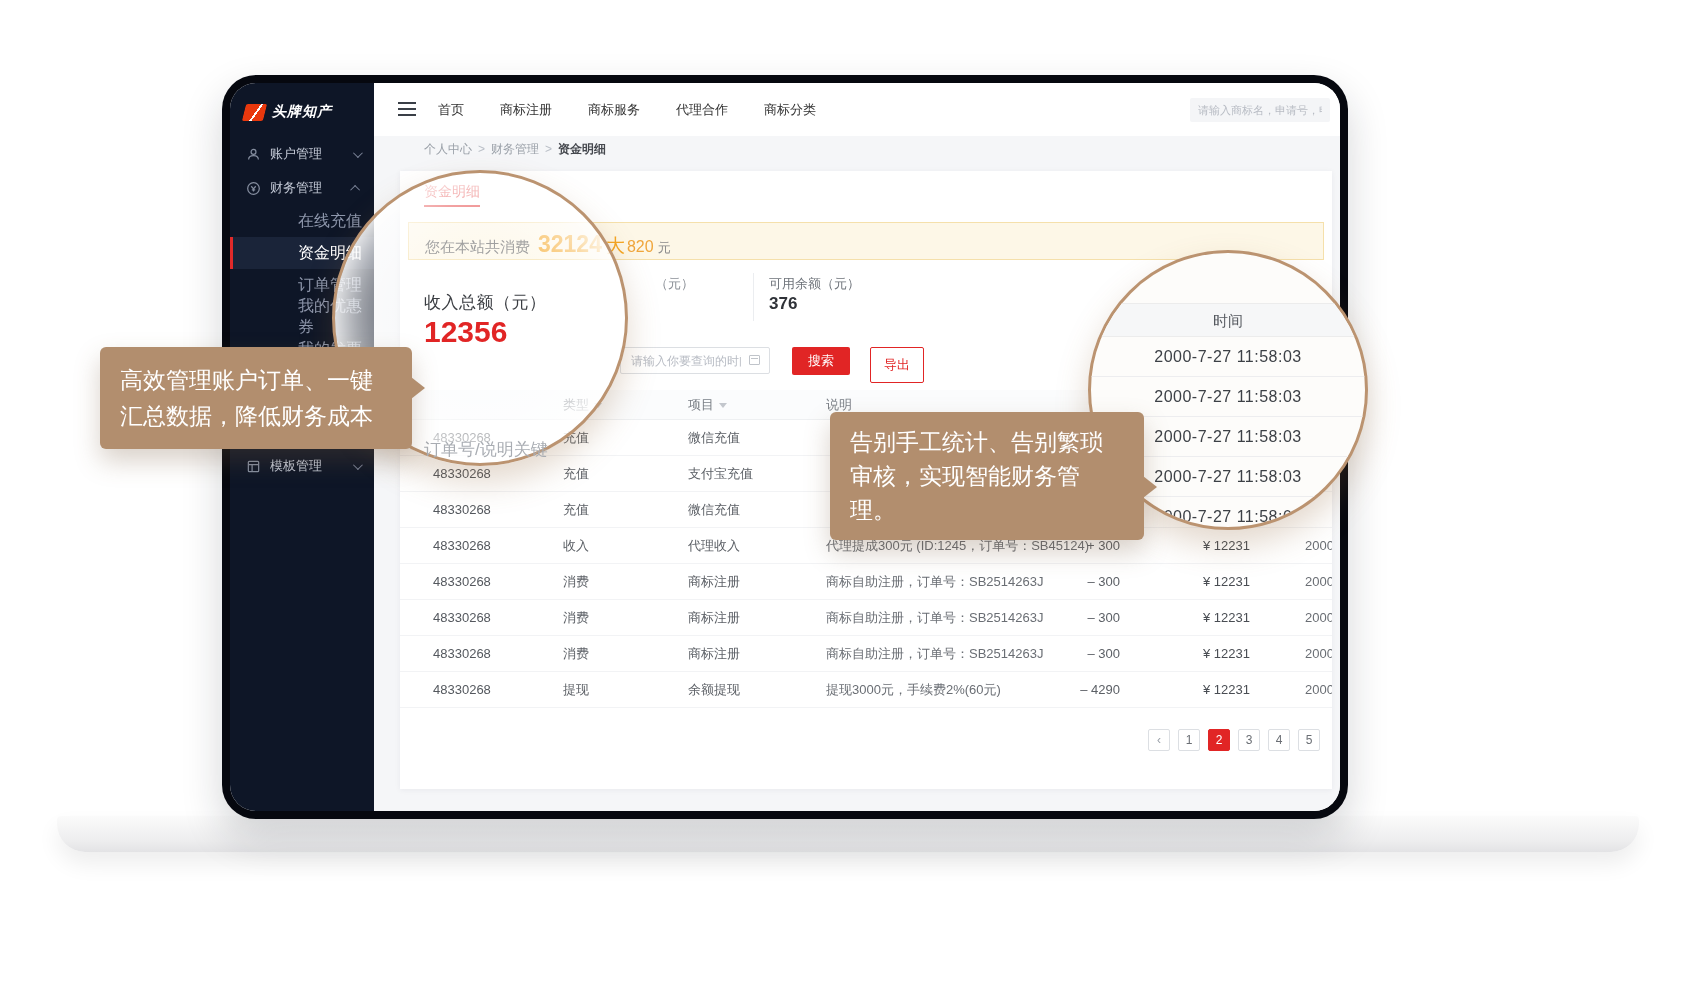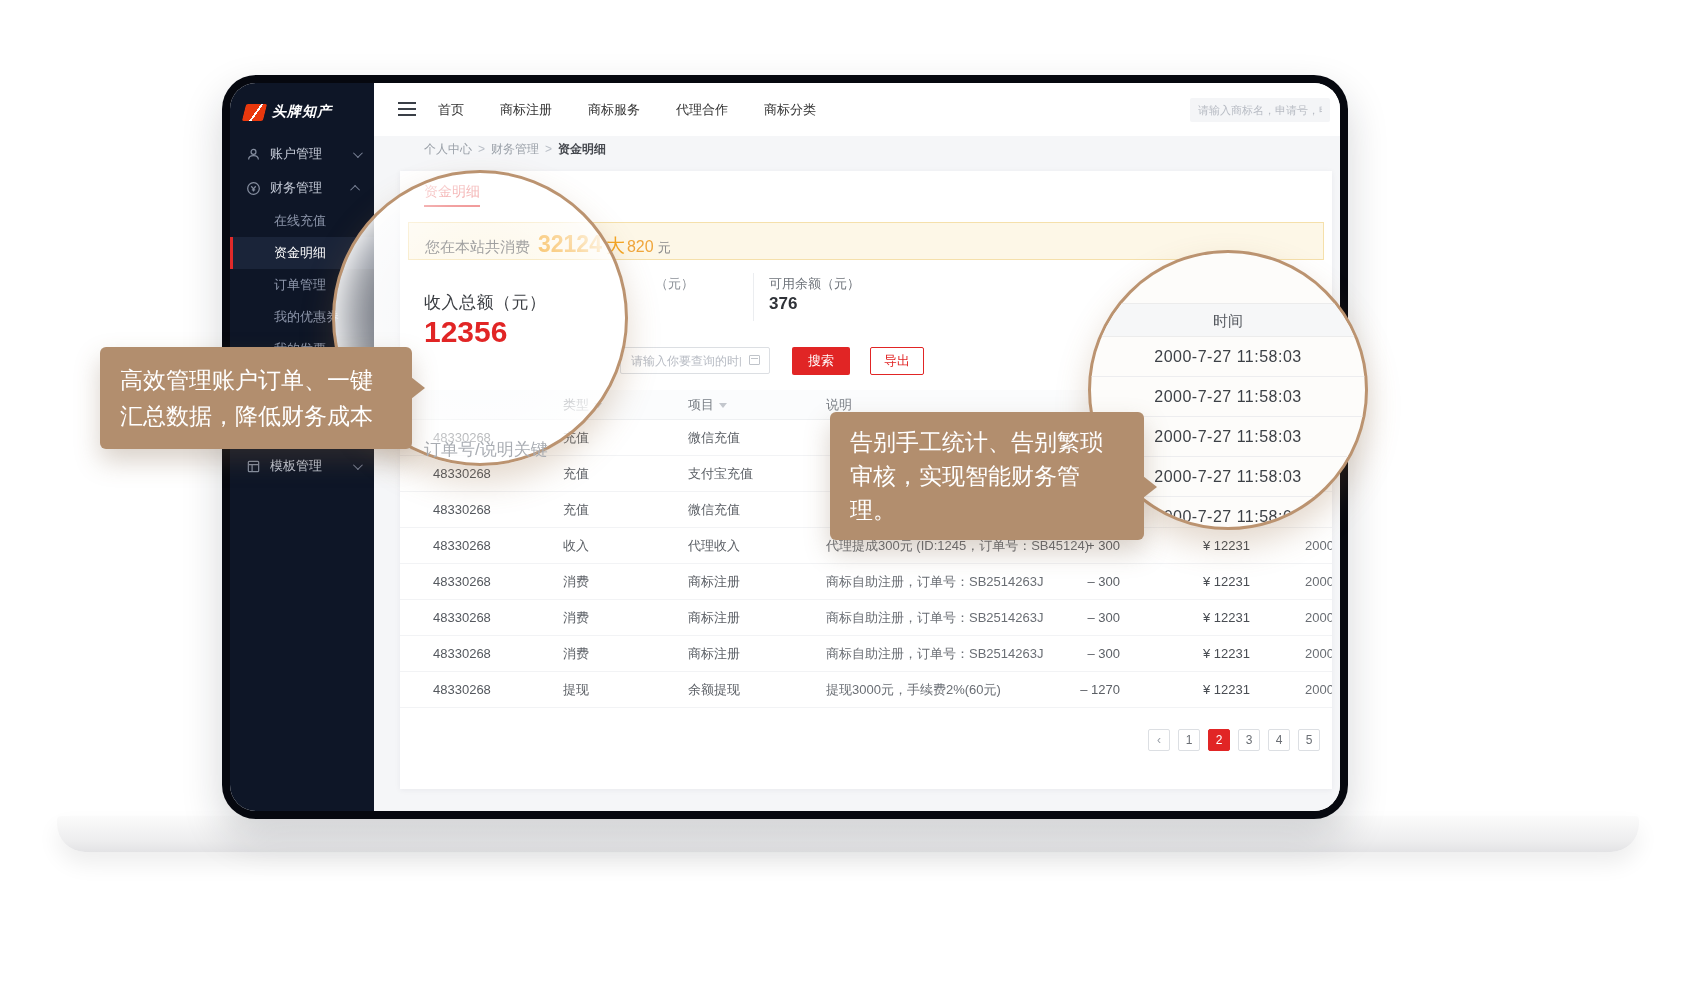--- a/index.html
+++ b/index.html
@@ -21,22 +21,22 @@
   .brand-mark { width:21px; height:17px; background:#e8380d; transform:skewX(-14deg); border-radius:2px;
     background-image:linear-gradient(115deg,#e8380d 52%,#ffffff 52%,#ffffff 60%,#e8380d 60%); }
   .brand-name { color:#fff; font-size:14px; font-weight:bold; font-style:italic; letter-spacing:1px; }
   .menu-item { position:relative; display:flex; align-items:center; height:34px; padding:0 14px 0 16px;
     color:#c3c9d6; font-size:13px; cursor:pointer; }
   .menu-item .mi-icon { width:15px; height:15px; margin-right:9px; opacity:.85; }
   .menu-item .mi-label { flex:1; }
   .chev { width:7px; height:7px; border-right:1.5px solid #7a8397; border-bottom:1.5px solid #7a8397; }
   .chev.down { transform:rotate(45deg) translateY(-2px); }
   .chev.up { transform:rotate(-135deg) translateY(-2px); }
-  .sub-item { position:relative; display:flex; align-items:center; height:32px; padding-left:44px;
-    color:#8d96ab; font-size:13px; cursor:pointer; }
+  .sub-item { position:relative; display:flex; align-items:center; height:32px; padding-left:68px;
+    color:#8d96ab; font-size:16px; cursor:pointer; }
   .sub-item.active { background:#1a2439; color:#ffffff; }
   .sub-item.active::before { content:""; position:absolute; left:0; top:0; width:3px; height:100%; background:#e02a2a; }
   .menu-spacer { height:84px; }
 
   
   .topbar { position:absolute; left:144px; right:0; top:0; height:53px; background:#fff; z-index:1; }
   .hamburger { position:absolute; left:24px; top:19px; width:18px; height:14px; cursor:pointer; }
   .hamburger i { display:block; height:2px; background:#3a3f47; margin-bottom:4px; }
   .navitems { position:absolute; left:64px; top:0; height:53px; display:flex; align-items:center; gap:36px; }
   .navitem { font-size:13px; color:#333; cursor:pointer; }
@@ -71,21 +71,21 @@
   .stat-value { position:absolute; left:369px; top:123px; font-size:17px; font-weight:bold; color:#2f3238; }
 
   .time-input { position:absolute; left:220px; top:176px; width:150px; height:27px; border:1px solid #dcdfe3;
     border-radius:2px; padding:0 28px 0 10px; font-size:12px; color:#555; background:#fff; }
   .time-input::placeholder { color:#b8bcc4; }
   .cal-icon { position:absolute; left:349px; top:184px; width:11px; height:10px; border:1px solid #c0c4ca;
     border-radius:1px; }
   .cal-icon::before { content:""; position:absolute; left:1px; right:1px; top:2px; height:1px; background:#c0c4ca; }
   .btn-search { position:absolute; left:392px; top:176px; width:58px; height:28px; background:#e12525; color:#fff;
     border:none; border-radius:2px; font-size:13px; cursor:pointer; }
-  .btn-export { position:absolute; left:470px; top:176px; width:54px; height:28px; background:#fff; color:#e12525;
+  .btn-export { position:absolute; left:470px; top:176px; width:54px; height:36px; background:#fff; color:#e12525;
     border:1px solid #e12525; border-radius:2px; font-size:13px; cursor:pointer; }
 
   .thead { position:absolute; left:0; right:0; top:219px; height:30px; background:#fbfcfd;
     border-bottom:1px solid #eef0f2; font-size:13px; color:#7a7f86; }
   .thead .hcell { position:absolute; top:0; line-height:30px; cursor:pointer; }
   .h-type { left:163px; } .h-project { left:288px; } .h-desc { left:426px; cursor:default; }
   .caret { display:inline-block; width:0; height:0; border-left:4px solid transparent; border-right:4px solid transparent;
     border-top:5px solid #c3c7cd; margin-left:5px; vertical-align:middle; }
 
   .rows { position:absolute; left:0; right:0; top:249px; }
@@ -297,21 +297,21 @@
               <span class="c4">商标自助注册，订单号：SB2514263J</span>
               <span class="c5">– 300</span>
               <span class="c6">¥ 12231</span>
               <span class="c7">2000-7-27 11:58:03</span>
             </div>
             <div class="trow">
               <span class="c1">48330268</span>
               <span class="c2">提现</span>
               <span class="c3">余额提现</span>
               <span class="c4">提现3000元，手续费2%(60元)</span>
-              <span class="c5">– 1270</span>
+              <span class="c5">– 4290</span>
               <span class="c6">¥ 12231</span>
               <span class="c7">2000-7-27 11:58:03</span>
             </div>
           </div>
 
           <div class="pagination">
             <div class="pg prev">‹</div>
             <div class="pg">1</div>
             <div class="pg active">2</div>
             <div class="pg">3</div>

